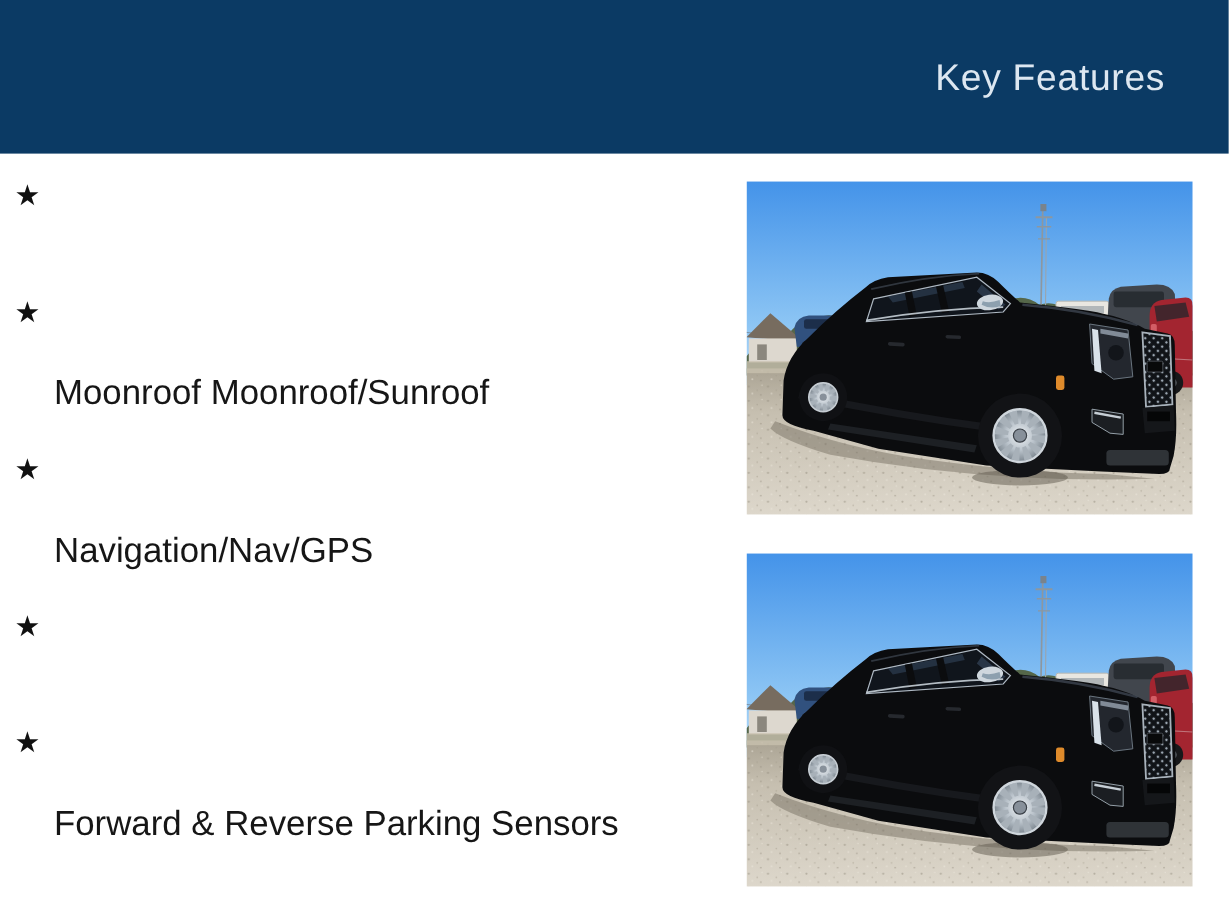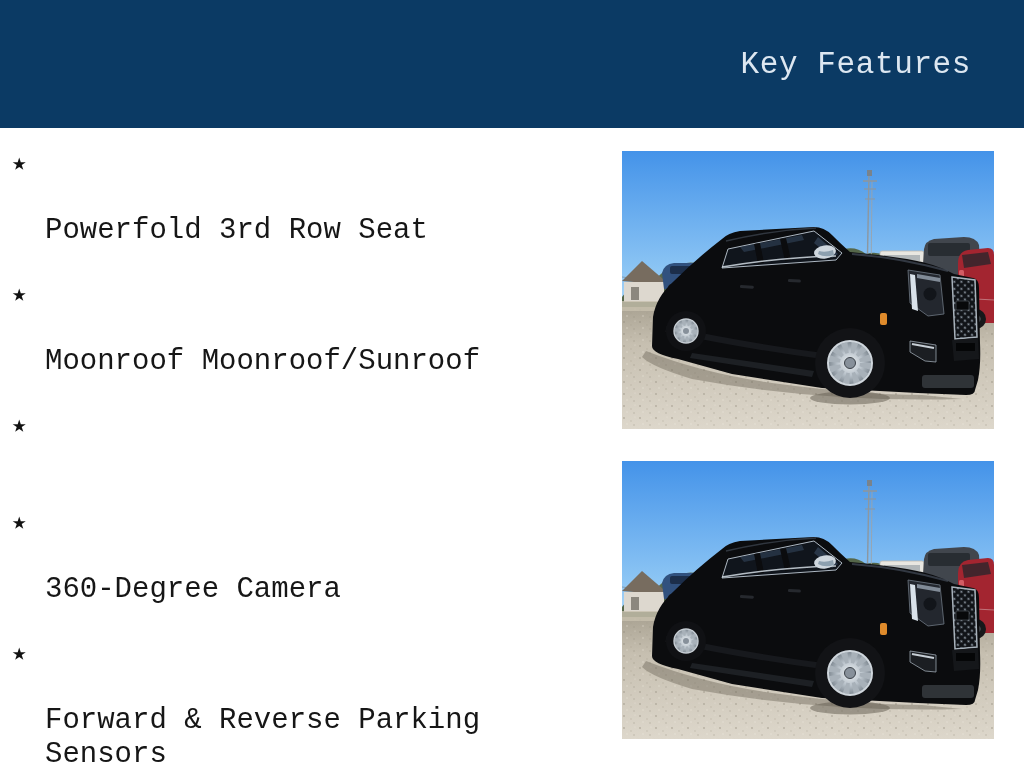--- a/index.html
+++ b/index.html
@@ -6,21 +6,20 @@
   body {
     width: 1024px; height: 768px;
     background: #ffffff;
     font-family: "Liberation Sans", sans-serif;
     overflow: hidden;
   }
   .page {
     position: relative;
     width: 1024px; height: 768px;
     background: #ffffff;
-    font-family: Liberation Mono, monospace;
   }
 
   
   .header {
     position: absolute; top: 0; left: 0;
     width: 1024px; height: 128px;
     background: #0b3a64;
     display: flex; align-items: center; justify-content: flex-end;
     box-sizing: border-box; padding-right: 53px;
   }
@@ -75,35 +74,34 @@
 
 <div class="page">
 
   <div class="header" style="background: rgb(11, 58, 100);">
     <span class="header-title" style="color: rgb(221, 231, 241);">Key Features</span>
   </div>
 
   <ul class="features">
     <li>
       <span class="star">★</span>
-      <span class="feature-text">Powerfold 3rd Row Seat</span>
     </li>
 
     <li>
       <span class="star">★</span>
       <span class="feature-text">Moonroof Moonroof/Sunroof</span>
     </li>
 
     <li>
       <span class="star">★</span>
-    </li>
-
-    <li>
-      <span class="star">★</span>
-      <span class="feature-text">360-Degree Camera</span>
+      <span class="feature-text">Navigation/Nav/GPS</span>
+    </li>
+
+    <li>
+      <span class="star">★</span>
     </li>
 
     <li>
       <span class="star">★</span>
       <span class="feature-text">Forward &amp; Reverse Parking Sensors</span>
     </li>
 
   </ul>
 
   <svg class="svg-defs" aria-hidden="true">

